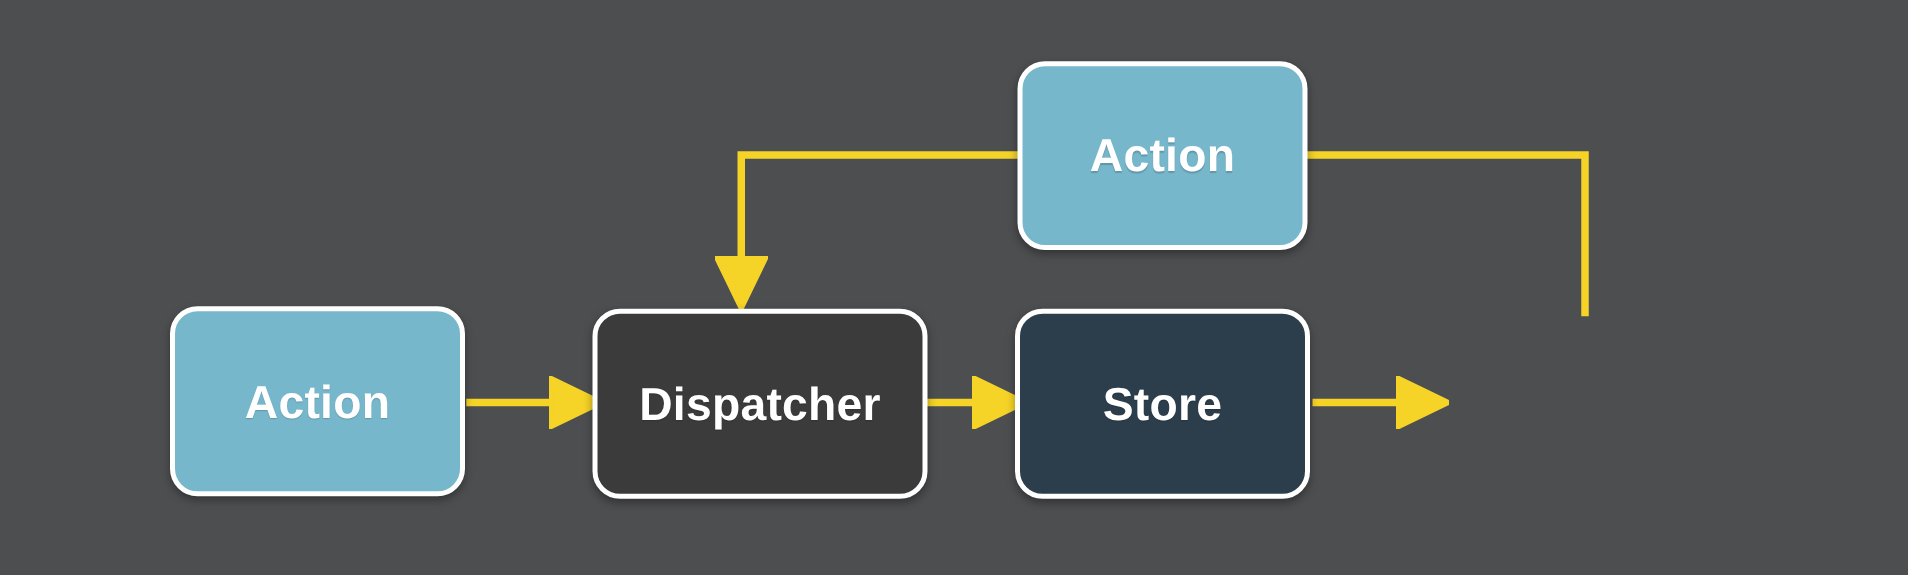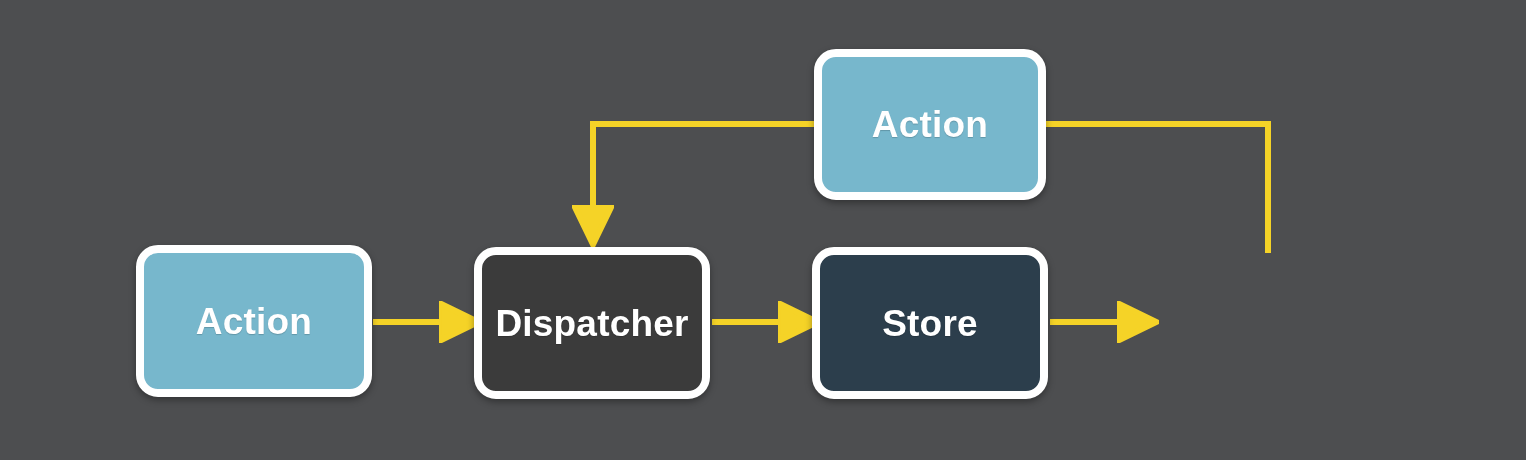--- a/index.html
+++ b/index.html
@@ -25,40 +25,40 @@
     position: absolute;
     left: 0;
     top: 0;
     width: 1526px;
     height: 460px;
   }
   
   .node {
     position: absolute;
     box-sizing: border-box;
-    border: 8px solid #000000;
+    border: 4px solid #000000;
     border-radius: 22px;
     display: flex;
     align-items: center;
     justify-content: center;
     box-shadow: 0 3px 7px rgba(0,0,0,0.35);
     z-index: 5;
   }
   .node-label {
     color: #ffffff;
     font-size: 37px;
     font-weight: bold;
     letter-spacing: 0.2px;
     line-height: 1;
     white-space: nowrap;
     text-shadow: 0 1px 1px rgba(0,0,0,0.18);
   }
   
   #node-action-input   { left: 136px; top: 245px; width: 236px; height: 152px; }
-  #node-dispatcher     { left: 474px; top: 247px; width: 236px; height: 152px; text-align: center; }
+  #node-dispatcher     { left: 474px; top: 247px; width: 268px; height: 152px; text-align: center; }
   #node-store          { left: 812px; top: 247px; width: 236px; height: 152px; }
   #node-view           { left: 1152px; top: 247px; width: 233px; height: 152px; }
   #node-action-feedback{ left: 814px; top: 49px;  width: 232px; height: 151px; }
 </style>
 </head>
 <body style="background: rgb(77, 78, 80);">
 
 <div id="diagram" style="background: rgb(77, 78, 80);">
 
   <svg id="connectors" viewBox="0 0 1526 460" width="1526" height="460" xmlns="http://www.w3.org/2000/svg">

